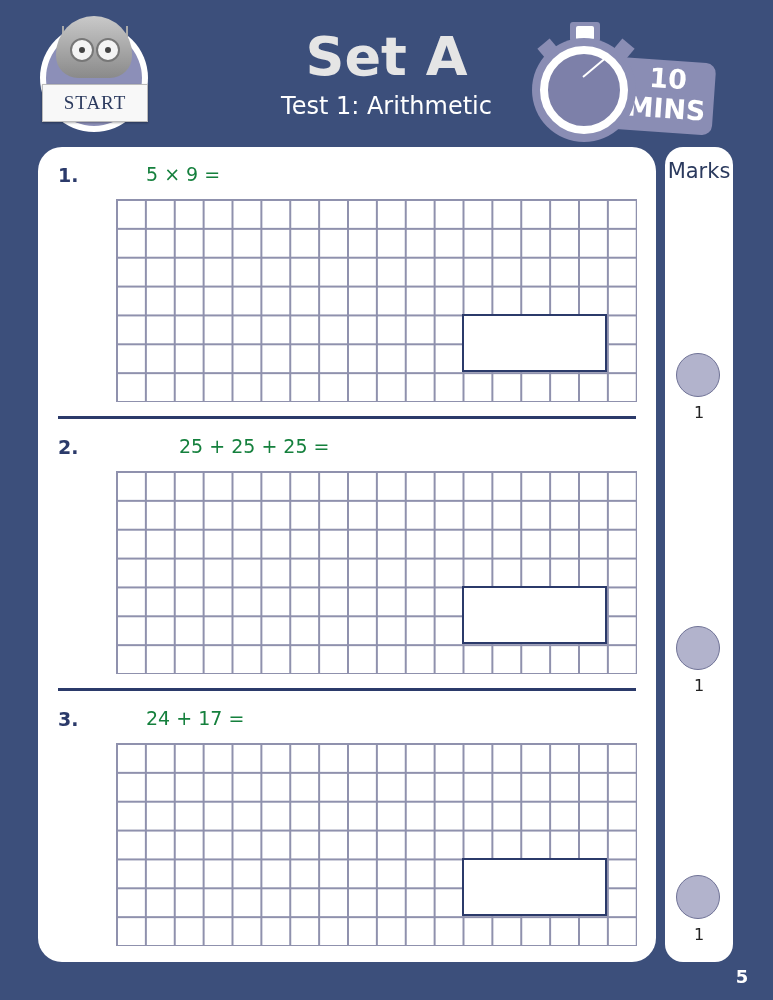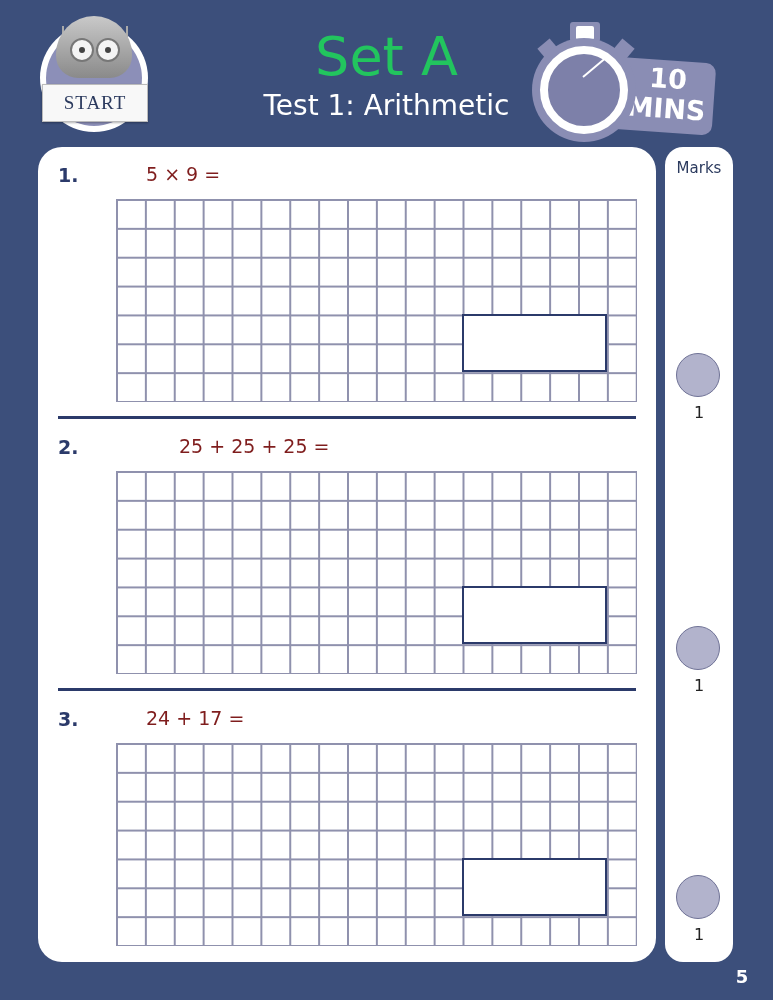--- a/index.html
+++ b/index.html
@@ -2,26 +2,26 @@
 <html><head>
 <meta charset="utf-8">
 <style>
   html, body { margin:0; padding:0; }
   body {
     width:773px; height:1000px; background:#3c4f7b; position:relative; overflow:hidden;
     font-family:"DejaVu Sans", sans-serif;
   }
   .header-title {
     position:absolute; left:0; width:773px; top:26px; text-align:center;
-    color:#22c55e; font-weight:normal; font-size:54px; line-height:62px;
+    color:#e5e5e5; font-weight:bold; font-size:54px; line-height:62px;
     font-family:"DejaVu Sans", sans-serif;
   }
   .header-sub {
     position:absolute; left:0; width:773px; top:91px; text-align:center;
-    color:#fff; font-size:28px; line-height:30px;
+    color:#fff; font-size:24px; line-height:30px;
   }
   
   .robot { position:absolute; left:38px; top:14px; width:116px; width:116px; height:118px; }
   .robot .ring {
     position:absolute; left:2px; top:10px; width:108px; height:108px; border-radius:50%;
     background:#fff;
   }
   .robot .inner {
     position:absolute; left:8px; top:16px; width:96px; height:96px; border-radius:50%;
     background:#8c8fb8;
@@ -74,21 +74,21 @@
 
   
   .panel {
     position:absolute; left:38px; top:147px; width:618px; height:815px;
     background:#fff; border-radius:24px;
   }
   .q-num {
     position:absolute; left:20px; font-weight:bold; font-size:19px; color:#2b3a6a;
   }
   .q-text {
-    position:absolute; left:108px; font-size:19px; color:#7f1d1d;
+    position:absolute; left:108px; font-size:19px; color:#15803d;
   }
   .grid {
     position:absolute; left:78px; width:520px; height:202px;
     background-color:#fff;
     background-image:
       linear-gradient(to right, #8f91ad 1.5px, transparent 1.5px),
       linear-gradient(to bottom, #8f91ad 1.5px, transparent 1.5px);
     background-size:28.88px 28.86px;
     border-right:1.5px solid #8f91ad; border-bottom:1.5px solid #8f91ad;
     box-sizing:content-box;
@@ -99,21 +99,21 @@
   }
   .divider {
     position:absolute; left:20px; width:578px; height:3px; background:#2b3a6a;
   }
   
   .marks {
     position:absolute; left:665px; top:147px; width:68px; height:815px;
     background:#fff; border-radius:18px;
   }
   .marks-title {
-    position:absolute; left:0; width:68px; top:12px; text-align:center; font-size:15px; color:#2b3a5e;
+    position:absolute; left:0; width:68px; top:12px; text-align:center; font-size:21px; color:#2b3a5e;
   }
   .mark-circle {
     position:absolute; left:11px; width:44px; height:44px; border-radius:50%;
     background:#b2b3cc; border:1px solid #6f7296; box-sizing:border-box;
   }
   .mark-val {
     position:absolute; left:0; width:68px; text-align:center; font-size:16px; color:#222;
   }
   .page-num {
     position:absolute; left:730px; top:966px; width:24px; text-align:center;

